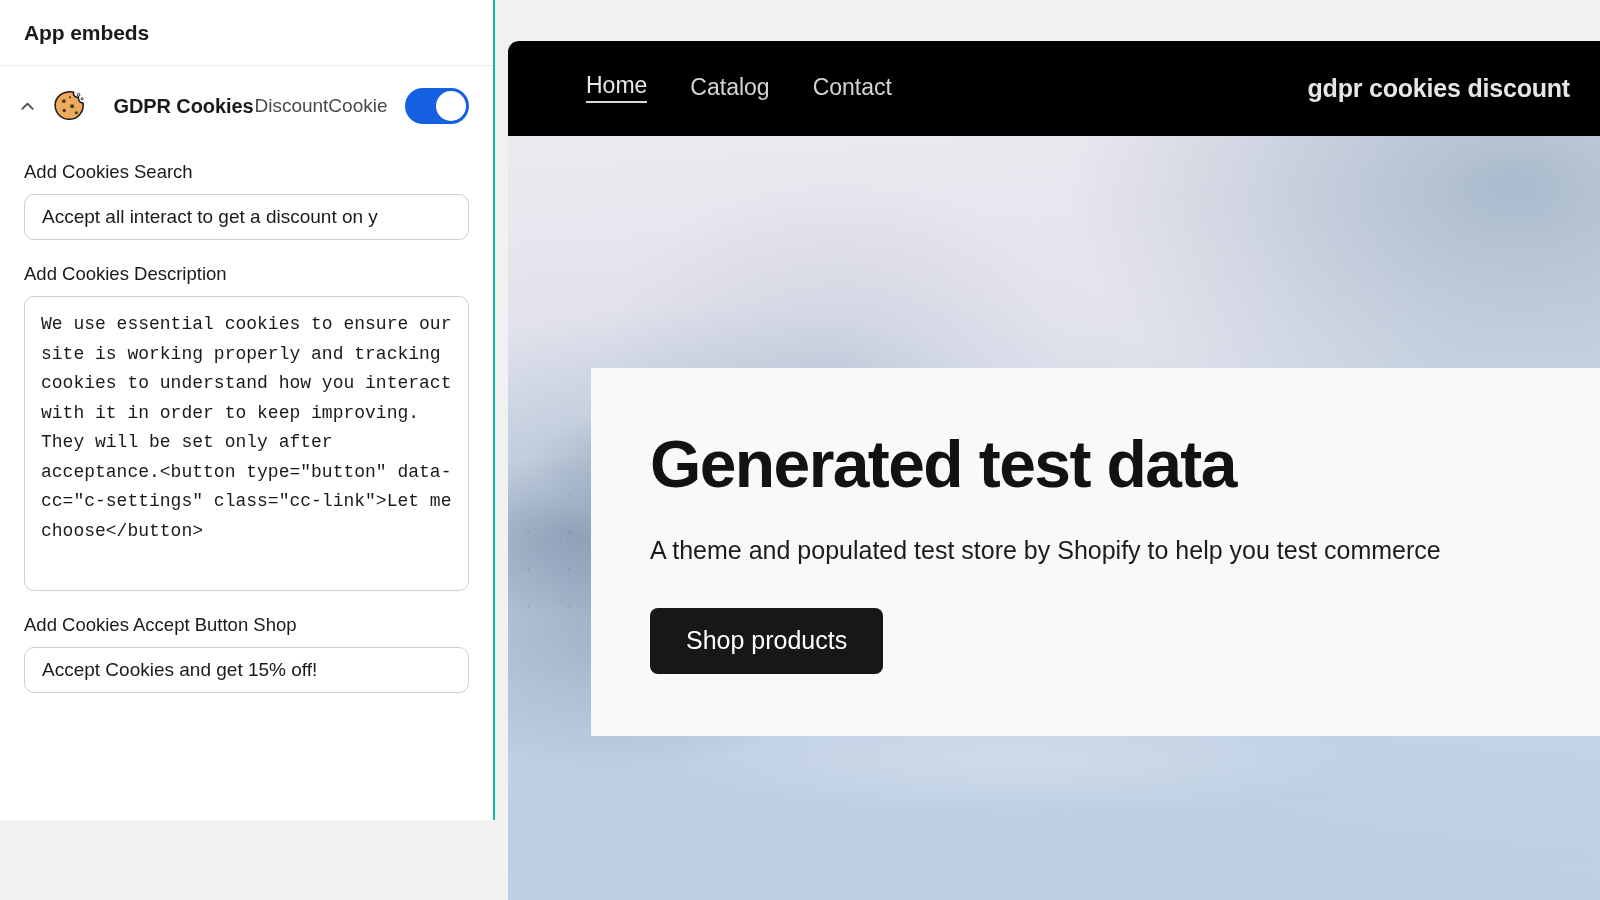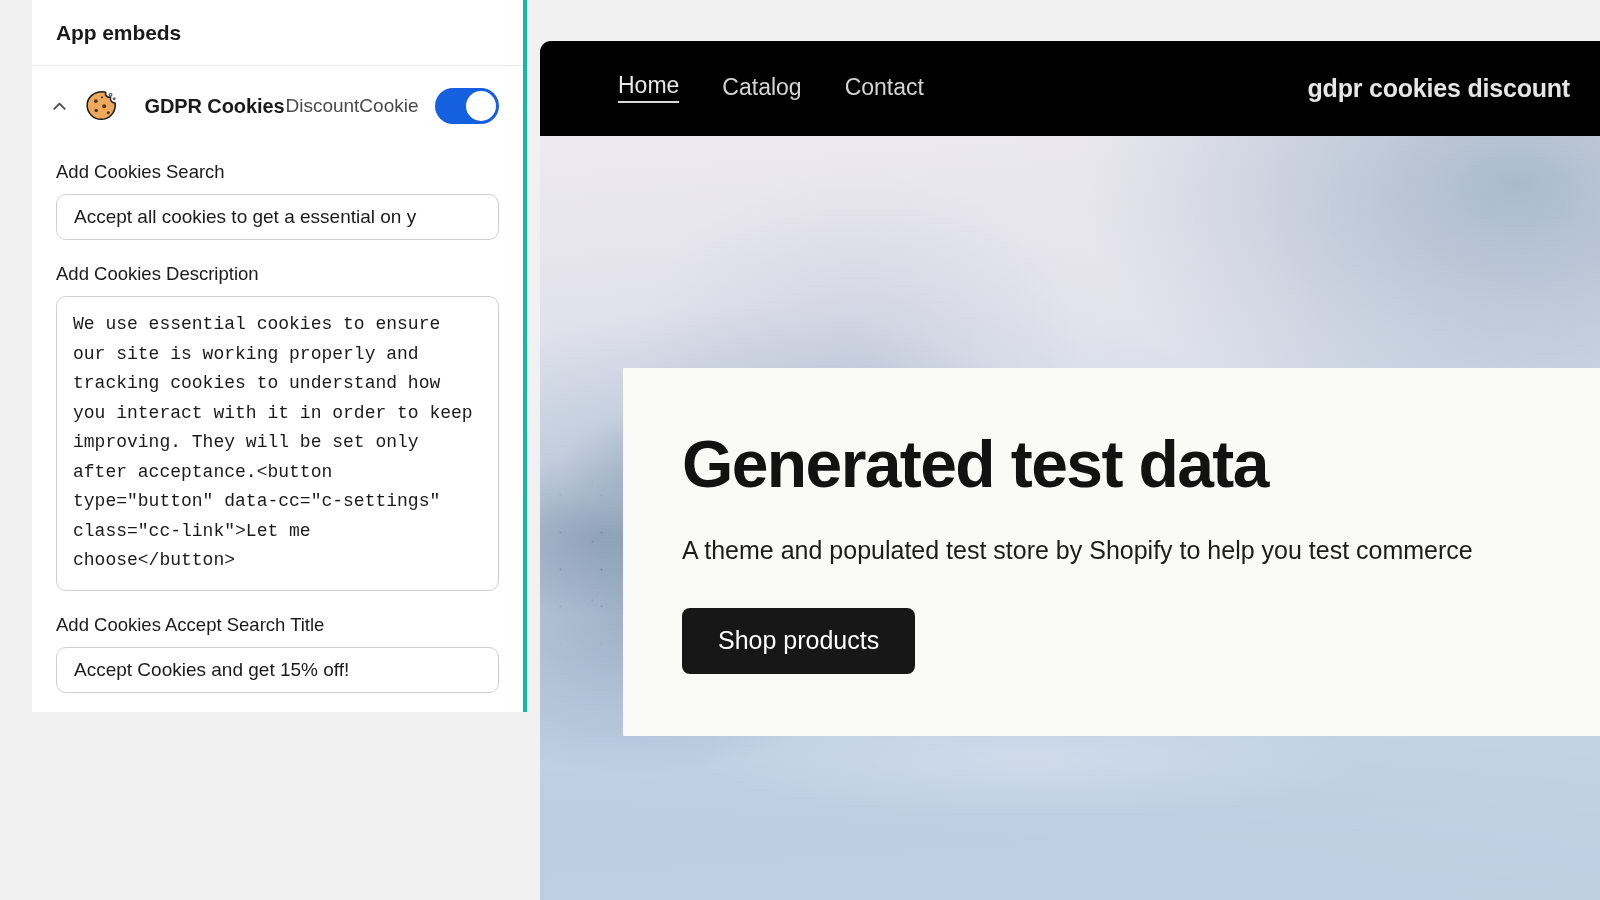--- a/index.html
+++ b/index.html
@@ -18,26 +18,25 @@
     width: 1600px;
     height: 900px;
     display: flex;
     background: #f1f1f1;
   }
 
   
   .sidebar {
     position: relative;
     width: 495px;
-    height: 712px;
-    background: #ffffff;
-    border-right: 4px solid #14b8a6;
+    height: 820px;
+    background: #ffffff;
+    border-right: 2px solid #14b8a6;
     overflow: hidden;
     flex: 0 0 495px;
-    margin-left: 32px;
   }
 
   .sidebar-header {
     height: 66px;
     display: flex;
     align-items: center;
     padding: 0 24px;
     border-bottom: 1px solid #ebebeb;
   }
   .sidebar-header-title {
@@ -392,30 +391,30 @@
 
       <button class="toggle">
         <span class="knob"></span>
       </button>
     </div>
 
     <div class="fields">
 
       <div class="field">
         <label class="field-label">Add Cookies Search</label>
-        <div class="text-input">Accept all cookies to get a essential on y</div>
+        <div class="text-input">Accept all interact to get a discount on y</div>
       </div>
 
       <div class="field">
         <label class="field-label">Add Cookies Description</label>
         <div class="textarea">We use essential cookies to ensure our site is working properly and tracking cookies to understand how you interact with it in order to keep improving. They will be set only after acceptance.&lt;button type="button" data-cc="c-settings" class="cc-link"&gt;Let me choose&lt;/button&gt;</div>
       </div>
 
       <div class="field">
-        <label class="field-label">Add Cookies Accept Search Title</label>
+        <label class="field-label">Add Cookies Accept Button Shop</label>
         <div class="text-input">Accept Cookies and get 15% off!</div>
       </div>
 
     </div>
   </aside>
 
   <section class="preview-area">
     <div class="preview-frame">
 
       <nav class="store-nav">

